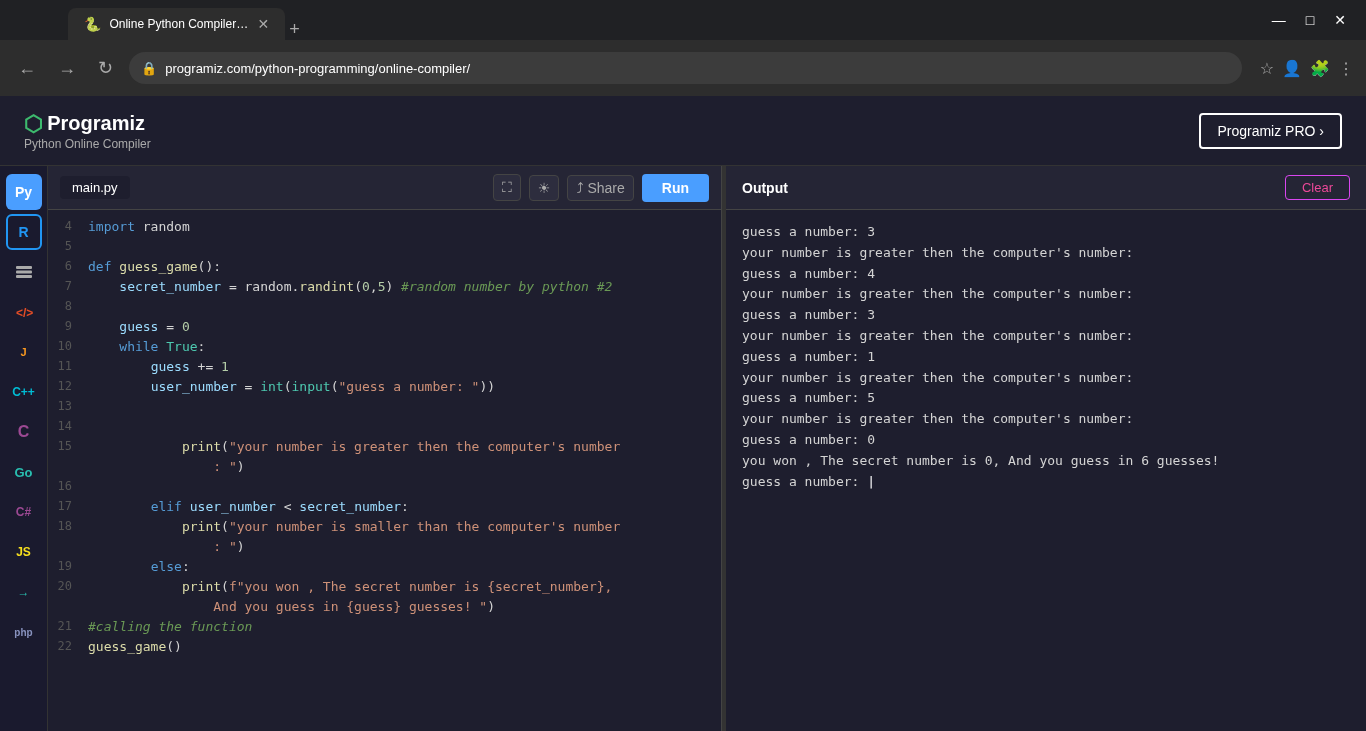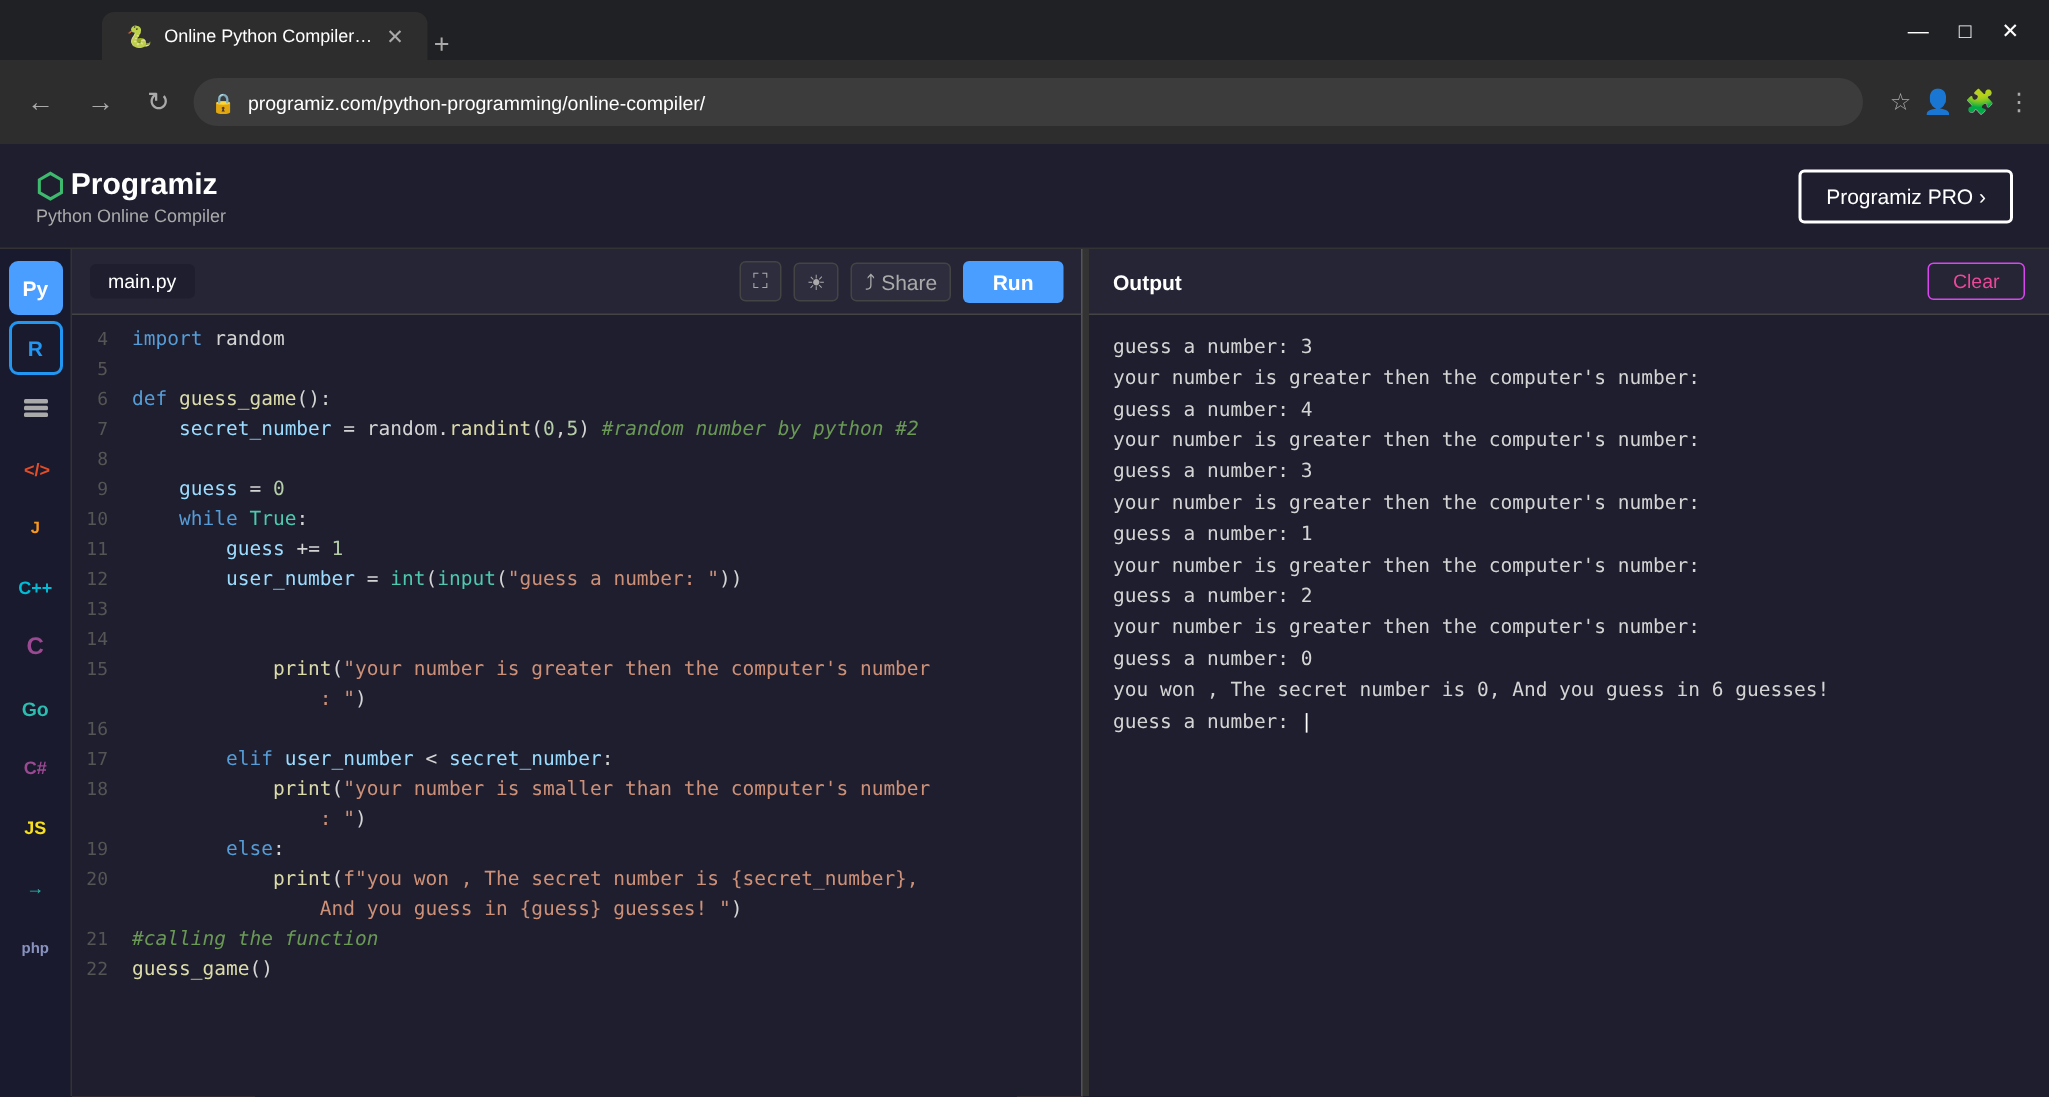--- a/index.html
+++ b/index.html
@@ -293,21 +293,21 @@
       </div>
       <div class="output-content">
         <div class="output-line">guess a number: 3</div>
         <div class="output-line">your number is greater then the computer's number:</div>
         <div class="output-line">guess a number: 4</div>
         <div class="output-line">your number is greater then the computer's number:</div>
         <div class="output-line">guess a number: 3</div>
         <div class="output-line">your number is greater then the computer's number:</div>
         <div class="output-line">guess a number: 1</div>
         <div class="output-line">your number is greater then the computer's number:</div>
-        <div class="output-line">guess a number: 2</div>
+        <div class="output-line">guess a number: 5</div>
         <div class="output-line">your number is greater then the computer's number:</div>
         <div class="output-line">guess a number: 0</div>
         <div class="output-line">you won , The secret number is 0, And you guess in 6 guesses!</div>
         <div class="output-line cursor-line">guess a number: </div>
       </div>
     </div>
 
   </div>
 </div>
 

